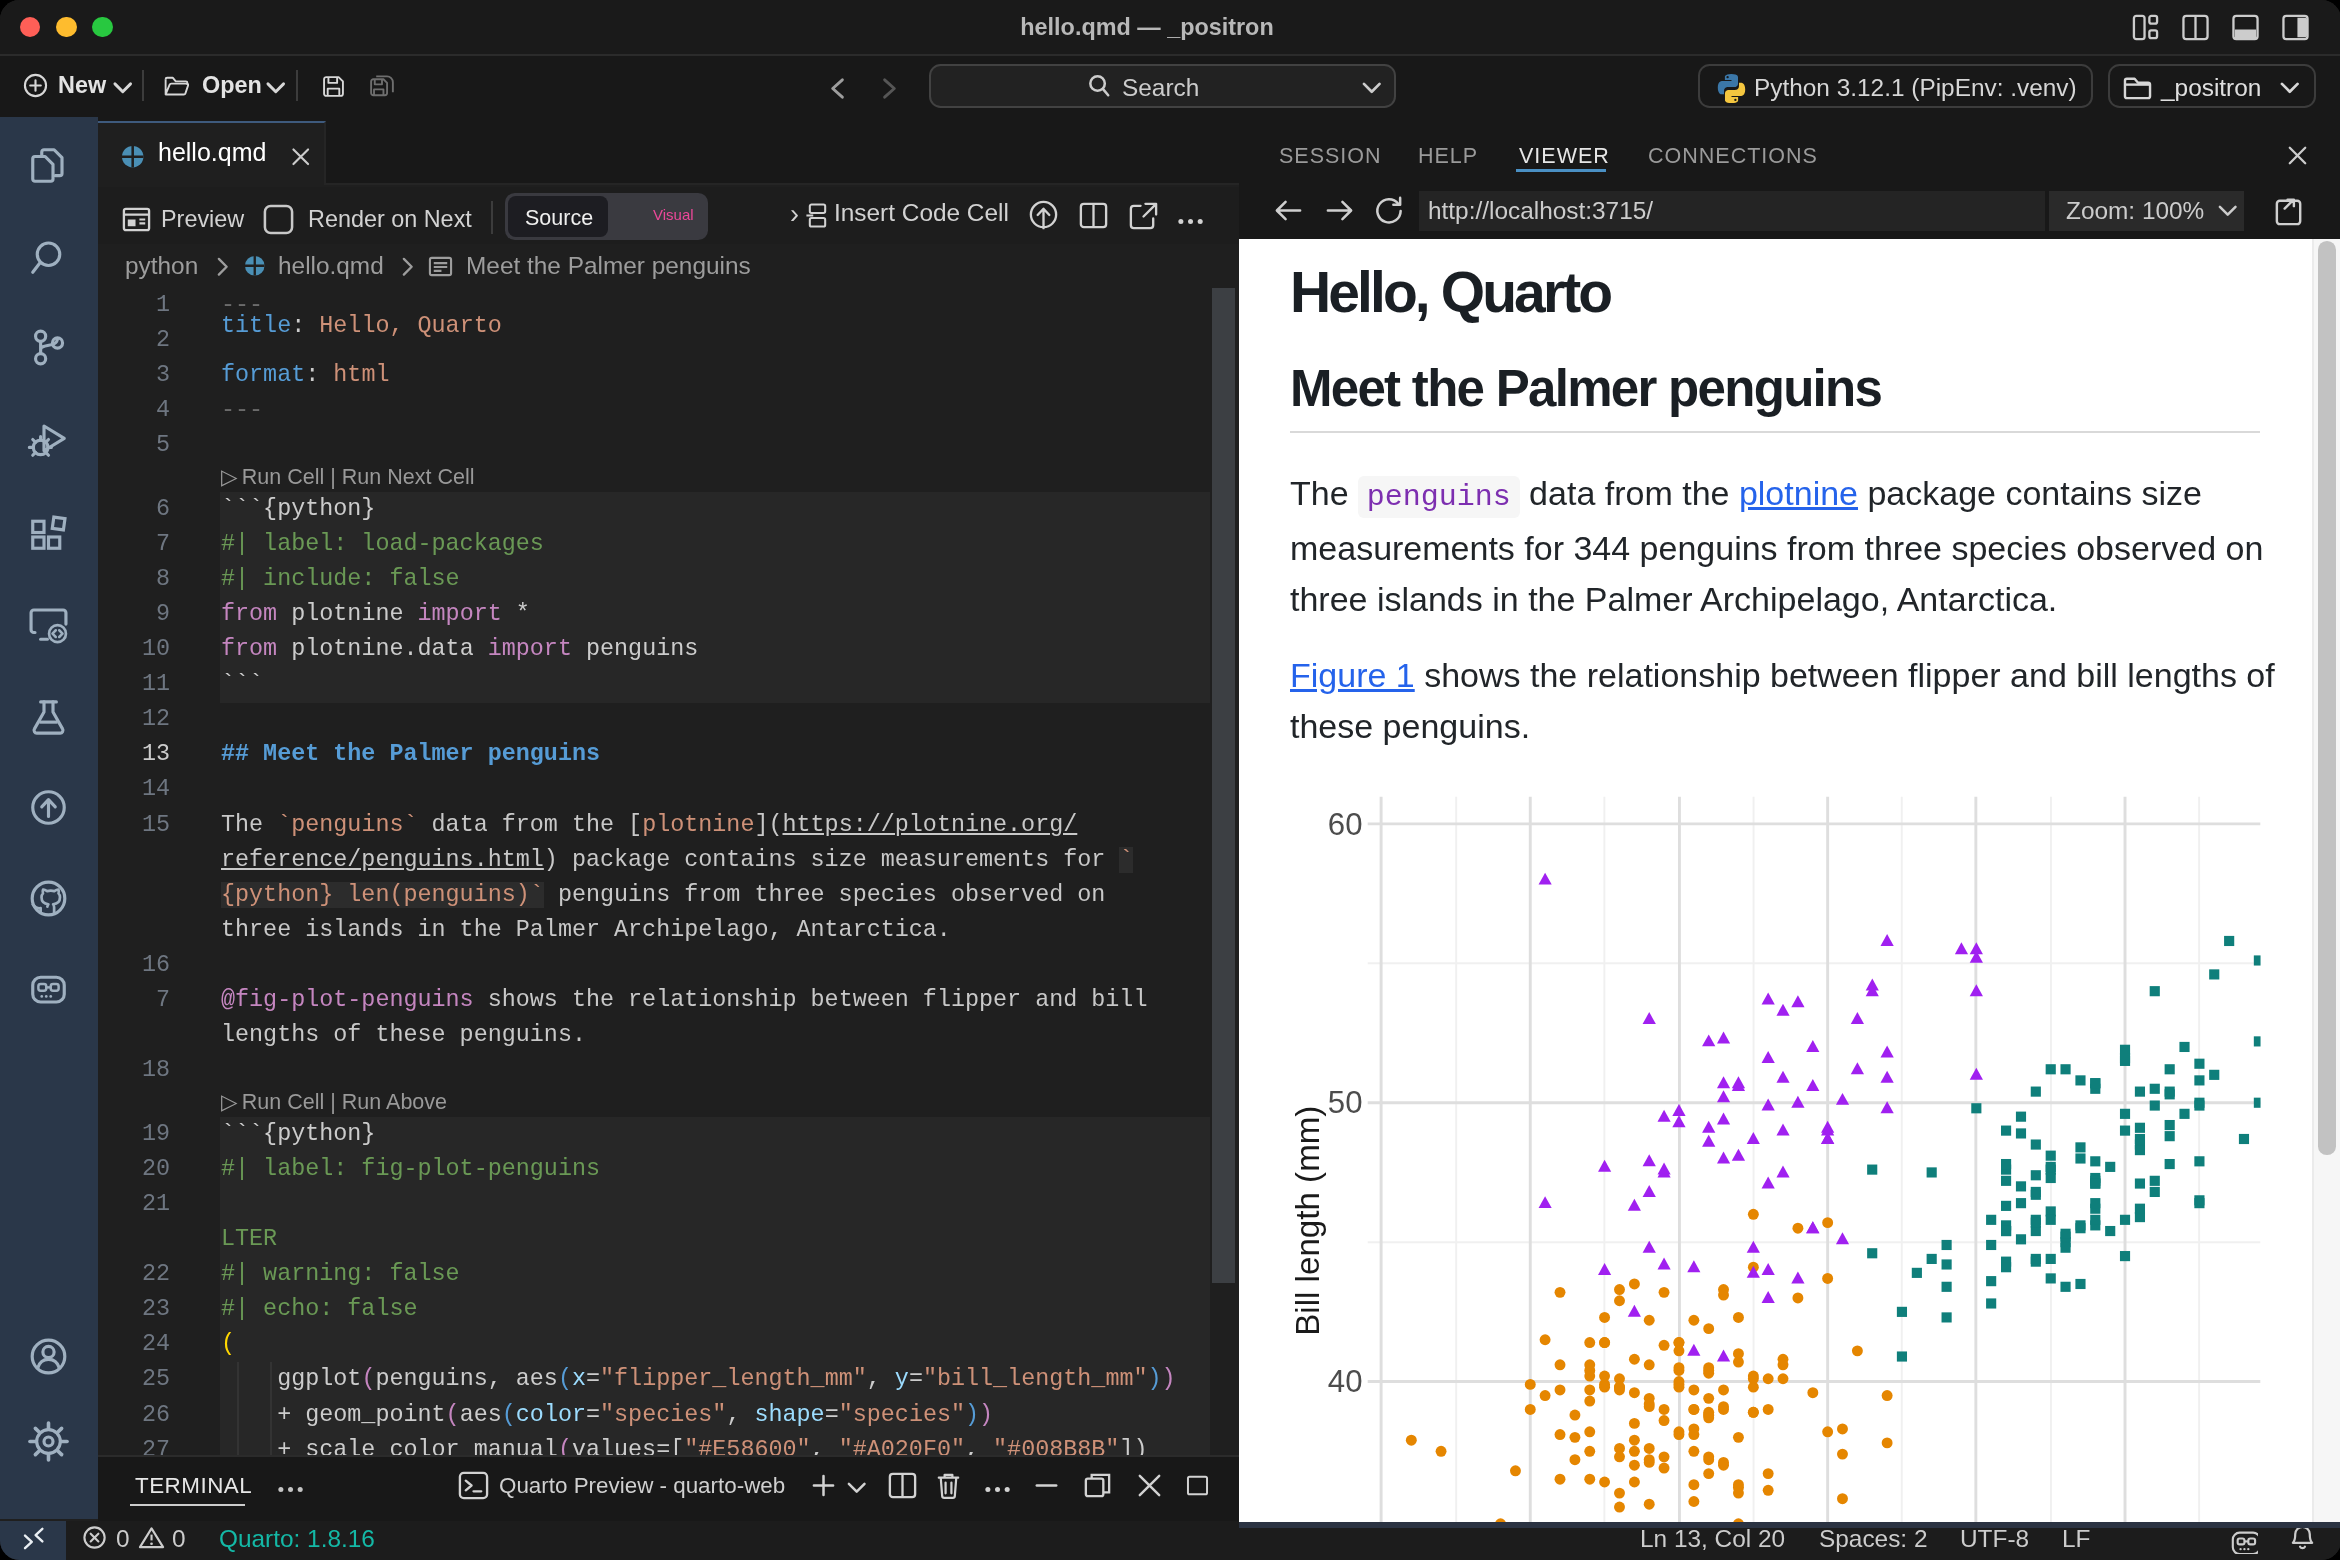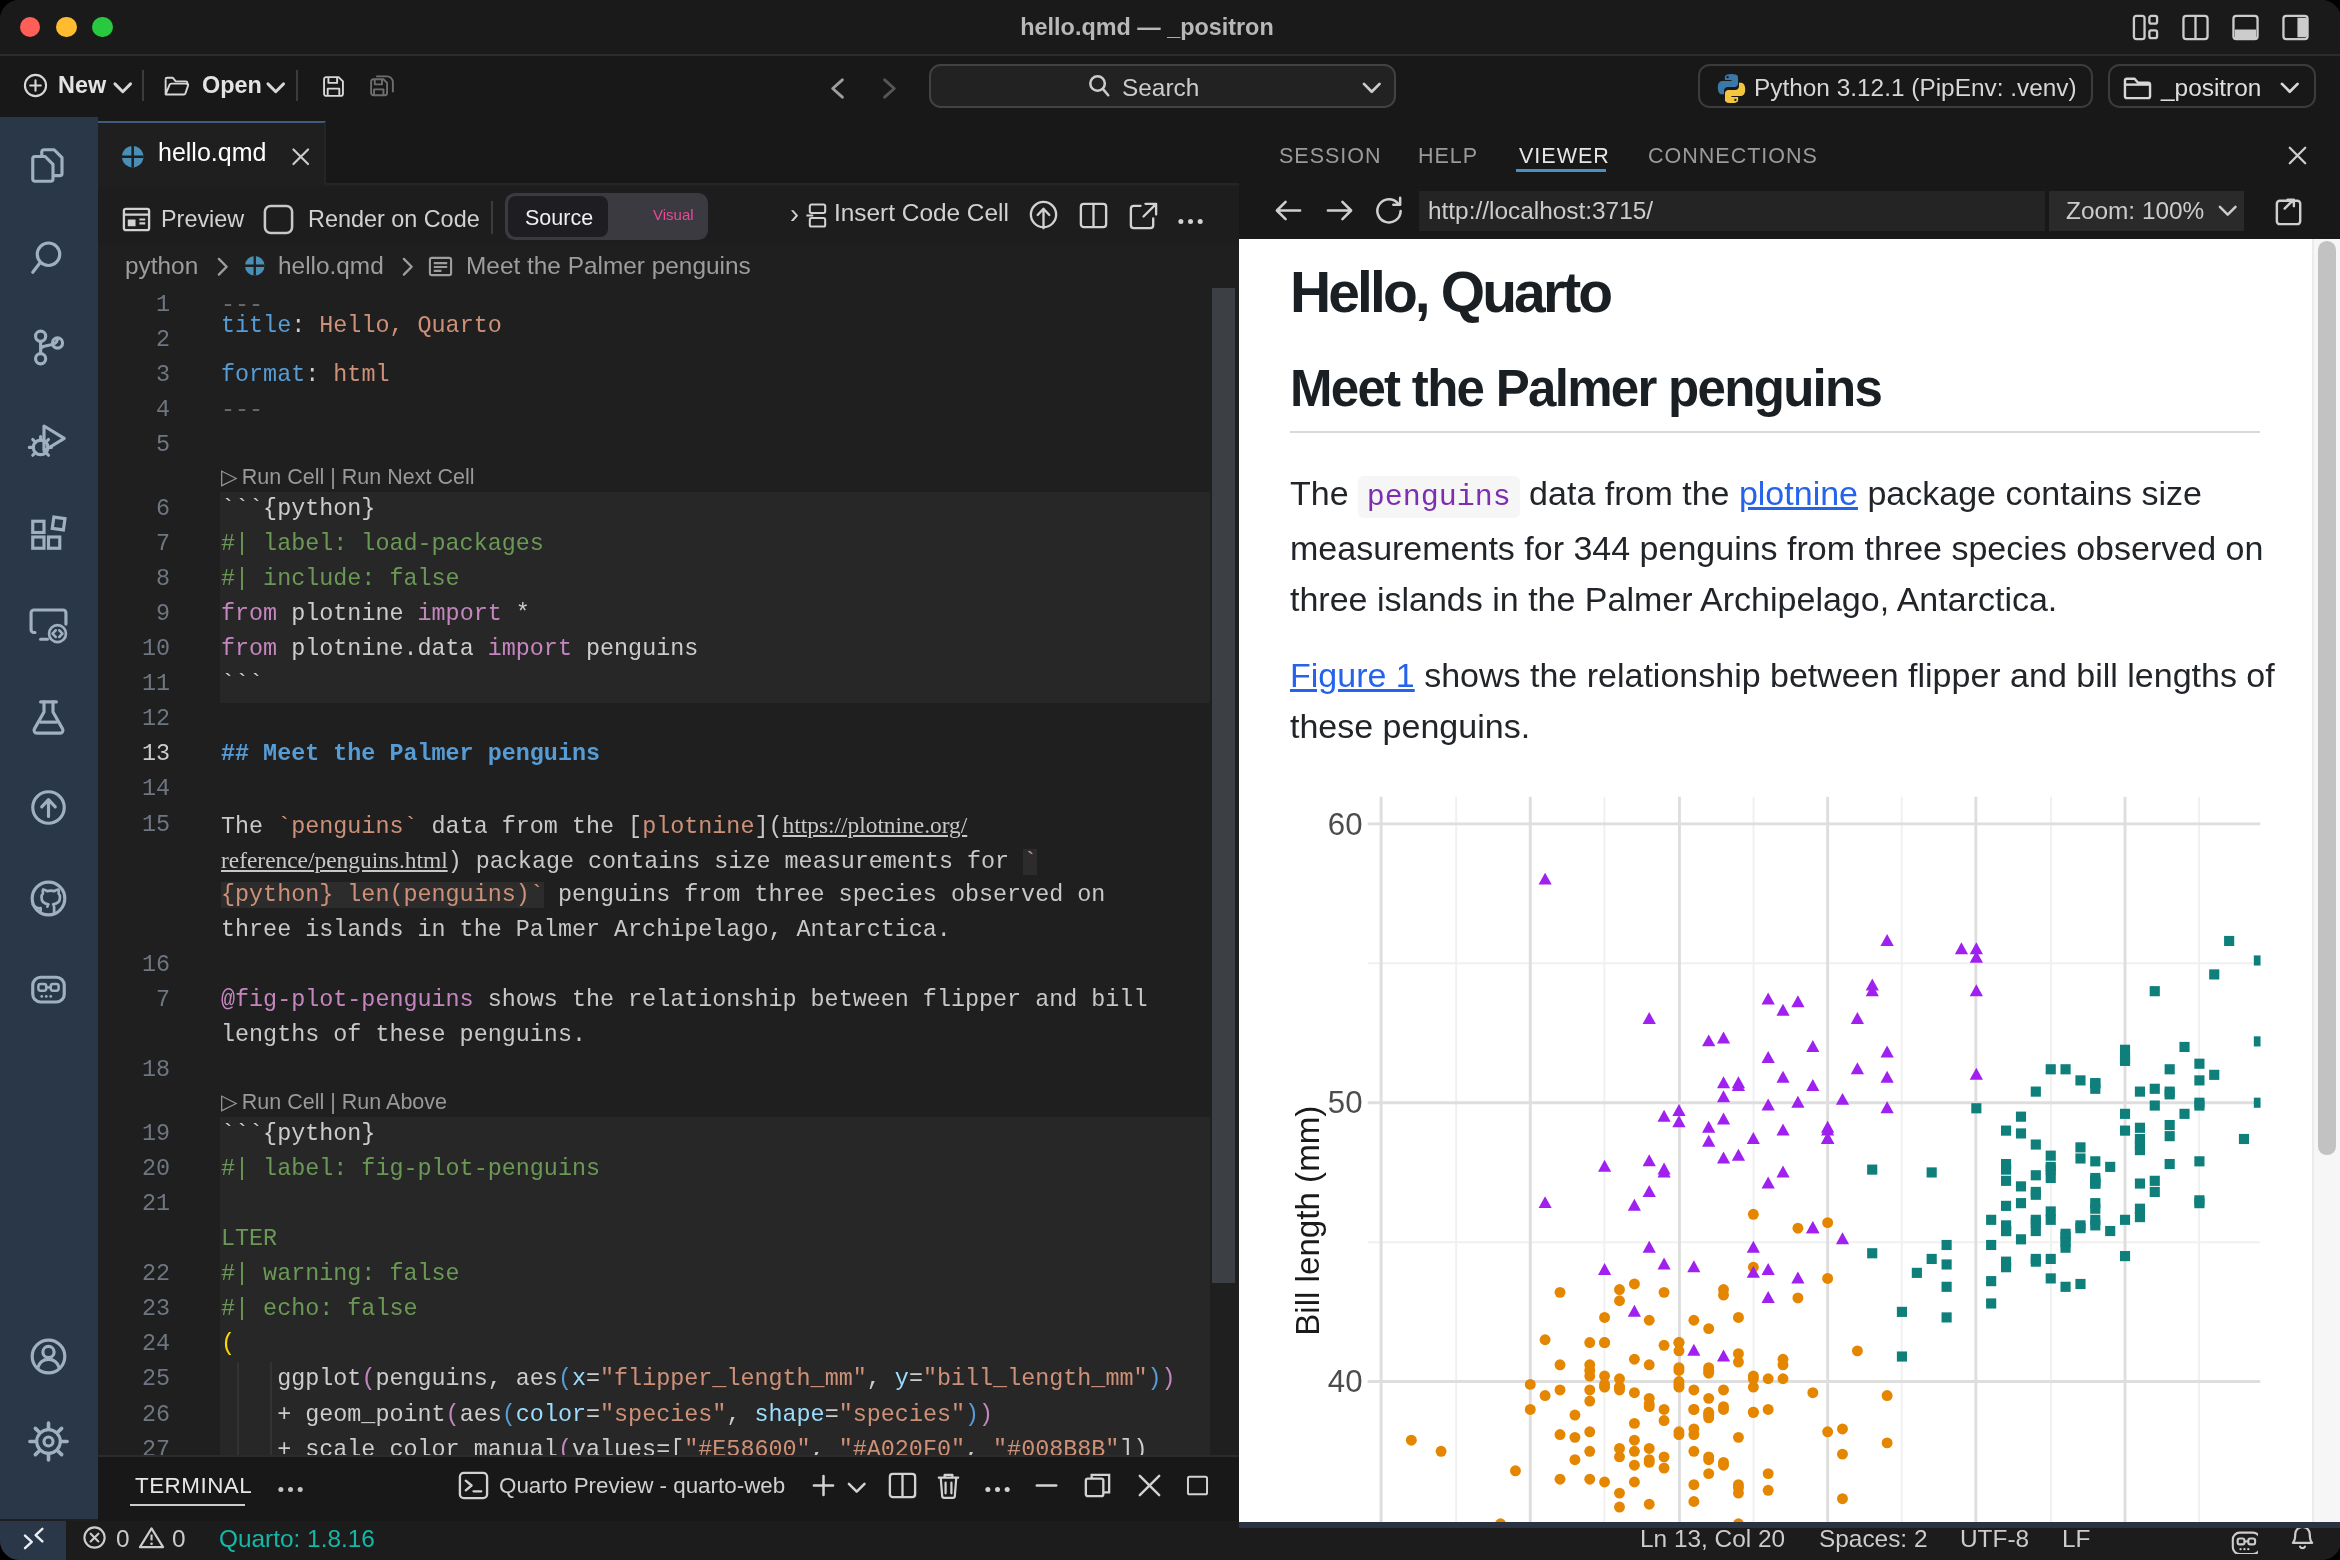--- a/index.html
+++ b/index.html
@@ -3,21 +3,21 @@
 * { margin:0; padding:0; box-sizing:border-box; }
 html,body { width:2341px; height:1560px; background:#000; overflow:hidden; }
 body { font-family:"Liberation Sans", sans-serif; position:relative; }
 #win { position:absolute; inset:0; background:#1f1f1f; border-radius:19.5px; overflow:hidden; }
 .abs { position:absolute; }
 
 .cgray { color:#6b6b6b; } .cw { color:#cccccc; } .cblue { color:#569cd6; }
 .corn { color:#ce9178; } .cgrn { color:#6a9955; } .cmag { color:#c586c0; }
 .clblu { color:#9cdcfe; } .cgold { color:#ffd700; } .cmd { color:#c8c8c8; }
 .chead { color:#569cd6; font-weight:bold; }
-.u { text-decoration:underline;font-family:Liberation Serif, serif; }
+.u { text-decoration:underline; }
 .ibg { background:#2c2c2c; }
 .lnum { position:absolute; right:2171px; width:78px; text-align:right; color:#6e7681;
         font:23.4px "Liberation Mono", monospace; line-height:35px; height:35px; }
 .lnum.cur { color:#cccccc; }
 .cline { position:absolute; left:221px; font:23.4px "Liberation Mono", monospace; line-height:35px; height:35px; white-space:pre; }
 .lens { position:absolute; left:221px; color:#999999; font:21.5px "Liberation Sans", sans-serif; line-height:28px; height:28px; }
 .cellbg { position:absolute; left:220px; width:990px; background:#272727; }
 </style></head><body>
 <div id="win">
     <div class="abs" style="left:0;top:0;width:2341px;height:54px;background:#1a1a1a"></div>
@@ -186,21 +186,21 @@
     <div class="abs" style="left:121px;top:204px"><svg width="31" height="31" viewBox="0 0 32 32" fill="none" style="">
         <rect x="3" y="5" width="26" height="22" rx="2" stroke="#d2d2d2" stroke-width="2.4" fill="none"></rect>
         <path d="M3 11 h26" stroke="#d2d2d2" stroke-width="2.4"></path>
         <path d="M7 16 h8 v7 h-8 z" fill="#d2d2d2"></path>
         <path d="M19 16 h6 M19 20 h6 M7 24 h0" stroke="#d2d2d2" stroke-width="2.2"></path>
       </svg></div>
     <div class="abs" style="left:161px;top:206px;color:#d2d2d2;font-size:23.4px">Preview</div>
     <div class="abs" style="left:262px;top:203px"><svg width="33" height="33" viewBox="0 0 34 34" fill="none" style="">
         <rect x="3" y="3" width="28" height="28" rx="6" stroke="#c8c8c8" stroke-width="2.6" fill="none"></rect>
       </svg></div>
-    <div class="abs" style="left:308px;top:206px;color:#d2d2d2;font-size:23.4px">Render on Code</div>
+    <div class="abs" style="left:308px;top:206px;color:#d2d2d2;font-size:23.4px">Render on Next</div>
     <div class="abs" style="left:491px;top:201px;width:2px;height:33px;background:#3c3c3c"></div>
     <div class="abs" style="left:505px;top:193px;width:203px;height:47px;background:#3a3a40;border-radius:9.8px"></div>
     <div class="abs" style="left:508px;top:196px;width:100px;height:41px;background:#1d1d22;border-radius:7.8px"></div>
     <div class="abs" style="left:525px;top:206px;color:#efefef;font-size:21.5px">Source</div>
     <div class="abs" style="left:653px;top:206px;color:#ec4899;font-size:15px">Visual</div>
     <div class="abs" style="left:790px;top:199px;color:#d2d2d2;font-size:27px">›</div>
     <div class="abs" style="left:803px;top:201px"><svg width="29" height="29" viewBox="0 0 34 34" fill="none" style="">
         <rect x="8" y="4" width="18" height="10" rx="2" stroke="#d2d2d2" stroke-width="2.4" fill="none"></rect>
         <rect x="8" y="20" width="18" height="10" rx="2" stroke="#d2d2d2" stroke-width="2.4" fill="none"></rect>
         <path d="M4 17 h8" stroke="#d2d2d2" stroke-width="2.4"></path>

